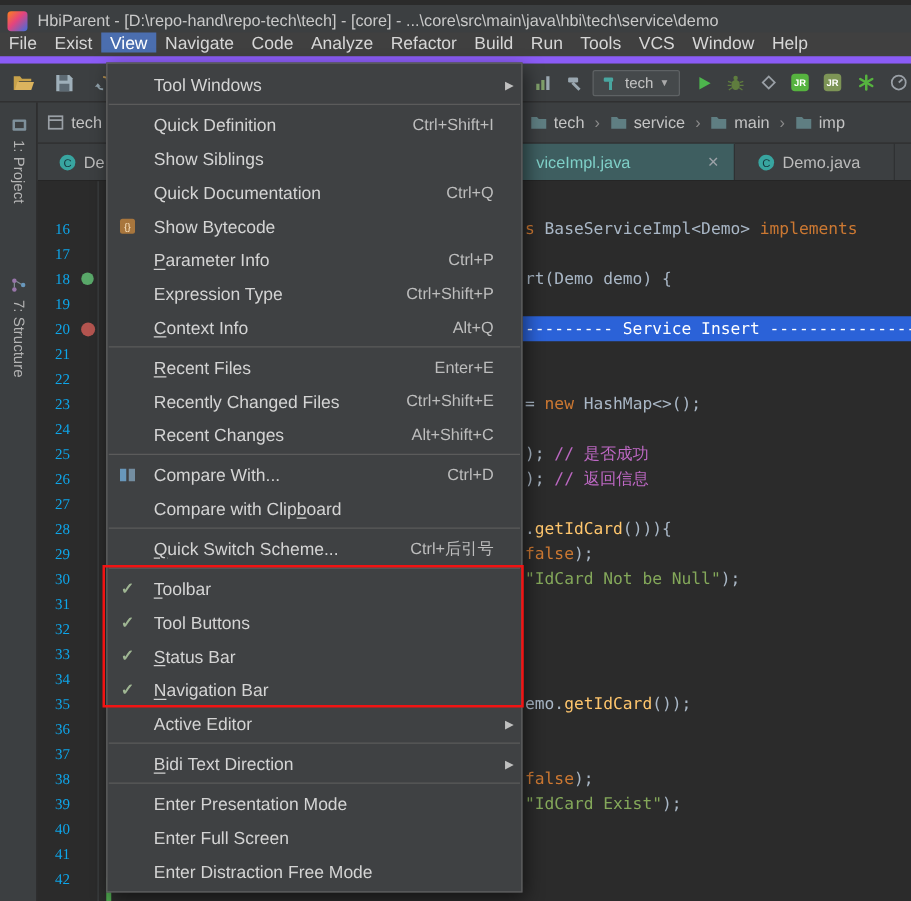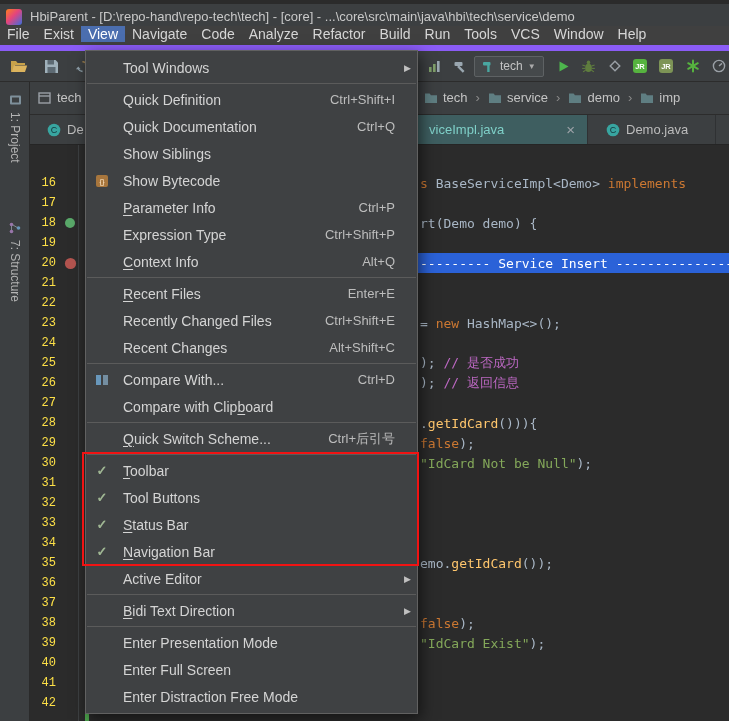--- a/index.html
+++ b/index.html
@@ -37,21 +37,21 @@
   .tab .close{color:#9da2a8;font-size:15px;margin-left:56px;line-height:1}
 
   .stripe{position:absolute;top:82px;left:0;width:30px;bottom:0;background:#3c3f41;border-right:1px solid #2a2a2a}
   .stripe-btn{position:absolute;left:0;width:30px;display:flex;flex-direction:column;align-items:center;gap:6px;color:#b4b4b4;font-size:12px}
   .stripe-btn .vtext{writing-mode:vertical-rl;white-space:nowrap}
 
   .main{position:absolute;top:145px;left:30px;right:0;bottom:0;background:#2b2b2b}
   .gutter-line{position:absolute;left:48px;top:0;bottom:0;width:1px;background:#3d4042}
   .lines{position:absolute;left:0;right:0;top:0;bottom:0;padding-top:28px;font-family:"DejaVu Sans Mono",monospace;font-size:13px}
   .line{position:relative;height:20px;display:flex;align-items:center}
-  .lnum{width:22px;margin-left:4px;text-align:right;color:#fde047;font-size:12px;flex:0 0 auto;font-family:Liberation Mono, monospace}
+  .lnum{width:22px;margin-left:4px;text-align:right;color:#0ea5e9;font-size:12px;flex:0 0 auto;font-family:Liberation Serif, serif}
   .gslot{width:16px;margin-left:6px;height:14px;flex:0 0 auto;display:flex;align-items:center;justify-content:center}
   .ltext{white-space:pre;margin-left:2px;padding-left:340px;position:relative;z-index:1;overflow:hidden}
   .line.sel::before{content:"";position:absolute;left:388px;right:0;top:0;bottom:0;background:#2b62d8}
   .tok-k{color:#cc7832}.tok-d{color:#a9b7c6}.tok-s{color:#84a85a}.tok-m{color:#ffc66d}.tok-c{color:#bd68c3}.tok-w{color:#ffffff}
   .vcs-strip{position:absolute;left:55px;top:557px;width:4px;height:20px;background:#4fa84f}
 
   .dropdown{position:absolute;left:85px;top:50px;width:333px;background:#3f4143;border:1px solid #616161;box-shadow:3px 5px 14px rgba(0,0,0,.55);z-index:40;padding:3px 0;font-size:14px}
   .menu-item{display:flex;align-items:center;height:27px;padding:0 6px;color:#d4d4d4}
   .mi-slot{width:20px;flex:0 0 auto;display:flex;align-items:center;justify-content:center}
   .mi-check{color:#9fb693;font-size:13px;font-weight:bold}
@@ -241,21 +241,21 @@
           </span>
           <span class="crumb-label" data-name="breadcrumb-label">service</span>
         </span>
         <span class="crumb-sep" data-name="chevron-right-icon">›</span>
         <span class="crumb" data-name="breadcrumb-demo">
           <span class="ico" data-name="folder-icon">
             <svg width="14" height="12" viewBox="0 0 14 12">
               <path d="M1 1.5h4.6L7 3.2h6V11H1z" fill="#5f7e82"></path>
             </svg>
           </span>
-          <span class="crumb-label" data-name="breadcrumb-label">demo</span>
+          <span class="crumb-label" data-name="breadcrumb-label">main</span>
         </span>
         <span class="crumb-sep" data-name="chevron-right-icon">›</span>
         <span class="crumb" data-name="breadcrumb-imp">
           <span class="ico" data-name="folder-icon">
             <svg width="14" height="12" viewBox="0 0 14 12">
               <path d="M1 1.5h4.6L7 3.2h6V11H1z" fill="#5f7e82"></path>
             </svg>
           </span>
           <span class="crumb-label" data-name="breadcrumb-label">imp</span>
         </span>
@@ -468,30 +468,30 @@
         <span class="mi-shortcut" data-name="menu-item-shortcut"></span>
         <span class="mi-arrow" data-name="submenu-arrow-icon">▶</span>
       </div>
       <div class="menu-sep" data-name="menu-separator"></div>
       <div class="menu-item" data-name="menu-item-quick-definition">
         <span class="mi-slot" data-name="menu-item-slot"></span>
         <span class="mi-label" data-name="menu-item-label">Quick Definition</span>
         <span class="mi-shortcut" data-name="menu-item-shortcut">Ctrl+Shift+I</span>
         <span class="mi-arrow" data-name="menu-arrow-slot"></span>
       </div>
+      <div class="menu-item" data-name="menu-item-show-siblings">
+        <span class="mi-slot" data-name="menu-item-slot"></span>
+        <span class="mi-label" data-name="menu-item-label">Show Siblings</span>
+        <span class="mi-shortcut" data-name="menu-item-shortcut"></span>
+        <span class="mi-arrow" data-name="menu-arrow-slot"></span>
+      </div>
       <div class="menu-item" data-name="menu-item-quick-documentation">
         <span class="mi-slot" data-name="menu-item-slot"></span>
         <span class="mi-label" data-name="menu-item-label">Quick Documentation</span>
         <span class="mi-shortcut" data-name="menu-item-shortcut">Ctrl+Q</span>
-        <span class="mi-arrow" data-name="menu-arrow-slot"></span>
-      </div>
-      <div class="menu-item" data-name="menu-item-show-siblings">
-        <span class="mi-slot" data-name="menu-item-slot"></span>
-        <span class="mi-label" data-name="menu-item-label">Show Siblings</span>
-        <span class="mi-shortcut" data-name="menu-item-shortcut"></span>
         <span class="mi-arrow" data-name="menu-arrow-slot"></span>
       </div>
       <div class="menu-item" data-name="menu-item-show-bytecode">
         <span class="mi-slot" data-name="bytecode-icon">
           <svg width="14" height="14" viewBox="0 0 14 14">
             <rect x="1" y="1" width="12" height="12" rx="2" fill="#a8763d"></rect>
             <text x="7" y="10" font-size="7.5" fill="#ffe9c9" text-anchor="middle" font-family="sans-serif">{}</text>
           </svg>
         </span>
         <span class="mi-label" data-name="menu-item-label">Show Bytecode</span>

